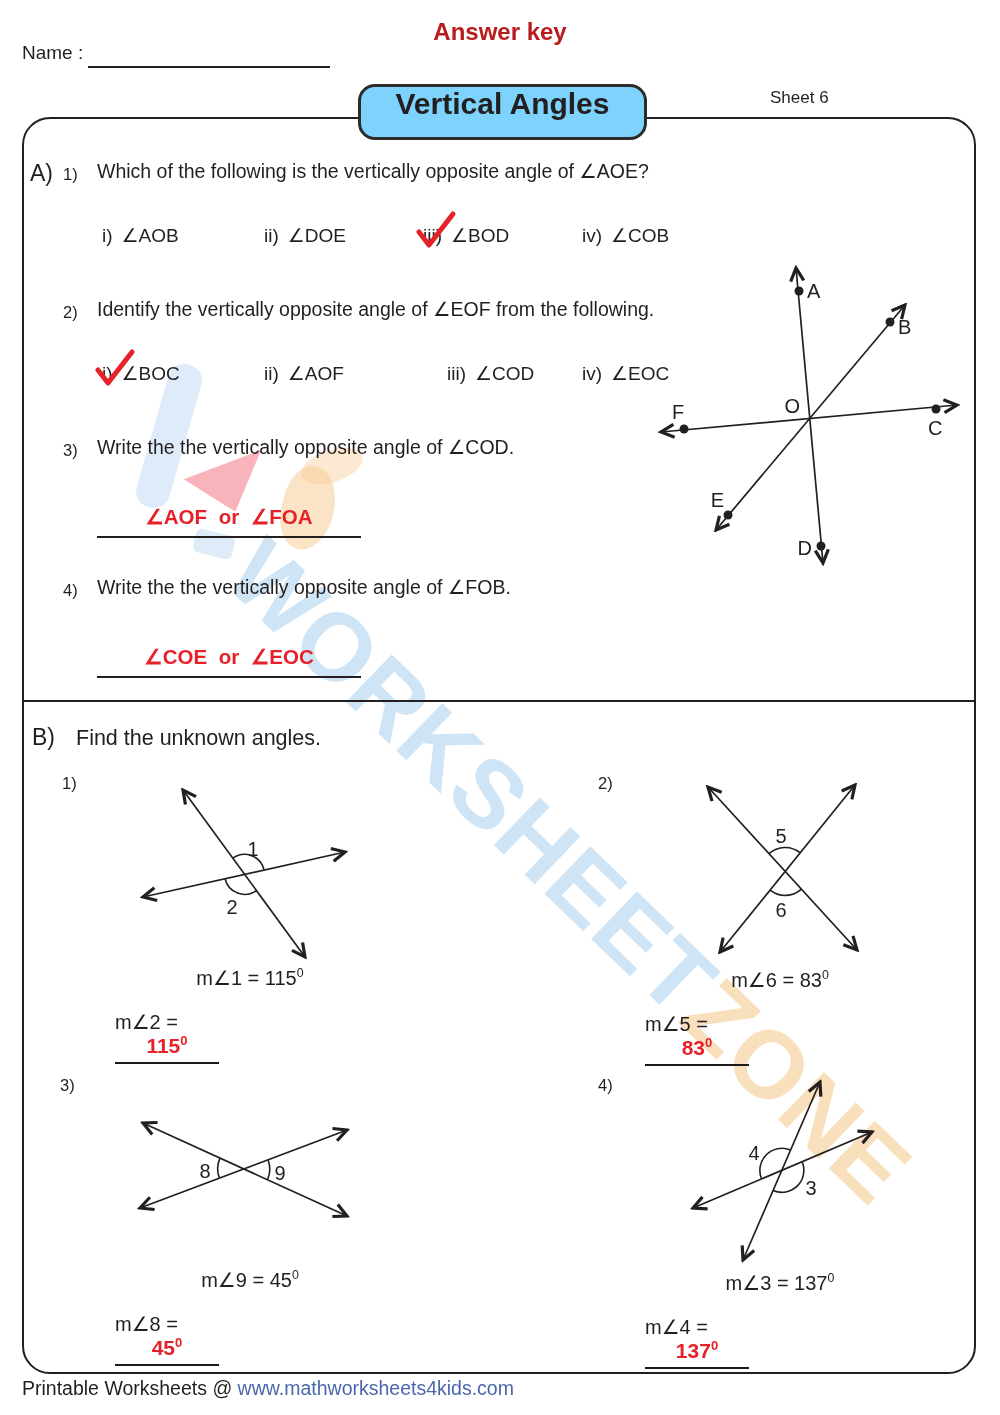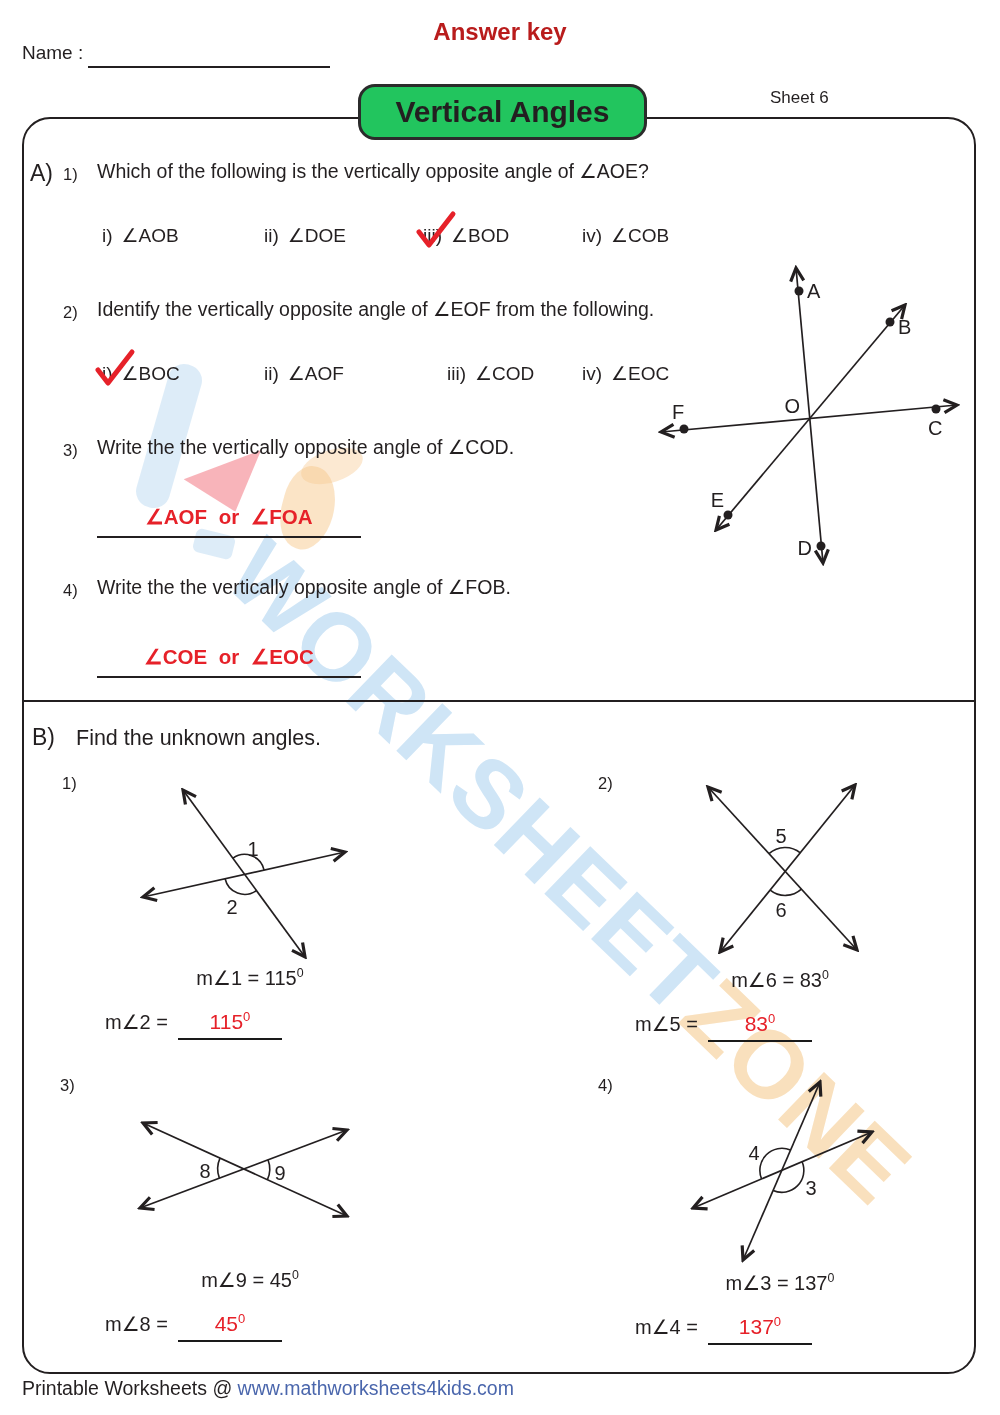--- a/index.html
+++ b/index.html
@@ -19,45 +19,45 @@
   .ls-blue-bar{left:152px;top:362px;width:34px;height:148px;background:#bcd9f2;opacity:.5;border-radius:16px;transform:rotate(16deg);}
   .ls-red-tri{left:184px;top:446px;width:74px;height:64px;background:#ef5866;opacity:.45;clip-path:polygon(0 58%,100% 0,74% 100%);transform:rotate(6deg);}
   .ls-orange-blob{left:282px;top:466px;width:52px;height:84px;background:#f8c98e;opacity:.5;border-radius:45% 55% 50% 50%;transform:rotate(15deg);}
   .ls-blue-wedge{left:194px;top:532px;width:40px;height:24px;background:#bcd9f2;opacity:.5;border-radius:6px;transform:rotate(14deg);}
   .ls-orange-wing{left:300px;top:450px;width:64px;height:32px;background:#f8c98e;opacity:.4;border-radius:50%;transform:rotate(-18deg);}
   
   .answer-key{left:0;top:18px;width:1000px;text-align:center;font-size:24px;font-weight:bold;color:#b91c1c;z-index:2;}
   .name-label{left:22px;top:42px;font-size:19px;z-index:2;}
   .name-line{left:88px;top:66px;width:242px;border-bottom:2px solid #231f20;z-index:2;}
   .title-box{
-    left:358px;top:84px;width:283px;height:50px;background:#22c55e;border:3px solid #2b2b2b;
-    border-radius:17px;z-index:3;display:flex;align-items:center;justify-content:center;
+    left:358px;top:84px;width:283px;height:50px;background:#7dd3fc;border:3px solid #2b2b2b;
+    border-radius:17px;z-index:3;display:flex;justify-content:center;
     font-size:30px;font-weight:bold;
   }
   .sheet-label{left:770px;top:88px;font-size:17px;z-index:2;}
   
   .outer-box{left:22px;top:117px;width:950px;height:1253px;border:2.5px solid #231f20;border-radius:28px;z-index:1;}
   .divider{left:22px;top:700px;width:953px;border-top:2.5px solid #231f20;z-index:1;}
   
   .sec-label{font-size:23px;z-index:2;}
   .q-num{font-size:16.5px;z-index:2;}
   .q-text{font-size:19.5px;z-index:2;white-space:nowrap;}
   .option{font-size:19px;z-index:2;white-space:nowrap;}
   .option .opt-num{margin-right:9px;}
   .check{position:absolute;left:-10px;top:-14px;z-index:3;}
   .red-answer{
     color:#e62129;font-weight:bold;font-size:20.5px;text-align:center;word-spacing:6px;z-index:2;
   }
   .ans-underline{border-top:2.2px solid #231f20;z-index:2;}
   
   .given{font-size:20px;text-align:center;z-index:2;white-space:nowrap;}
-  .ansrow{display:flex;align-items:baseline;justify-content:flex-start;font-size:20px;z-index:2;}
+  .ansrow{display:flex;align-items:baseline;justify-content:flex-start;font-size:20px;z-index:2;flex-direction:column;}
   .ansrow .val{
     display:inline-block;min-width:104px;text-align:center;border-bottom:2.4px solid #1a1a1a;
-    color:#e62129;font-weight:normal;font-size:21px;margin-left:10px;padding-bottom:5px;line-height:1.05;
+    color:#e62129;font-weight:bold;font-size:21px;margin-left:10px;padding-bottom:5px;line-height:1.05;
   }
   sup{font-size:62%;vertical-align:super;}
   svg{position:absolute;z-index:2;overflow:visible;}
   svg text{font-family:"Liberation Sans", sans-serif;font-size:20px;fill:#231f20;}
   .footer{left:22px;top:1377px;font-size:19.5px;z-index:2;}
   .footer .link{color:#4a66ac;}
 </style>
 </head>
 <body>
 

